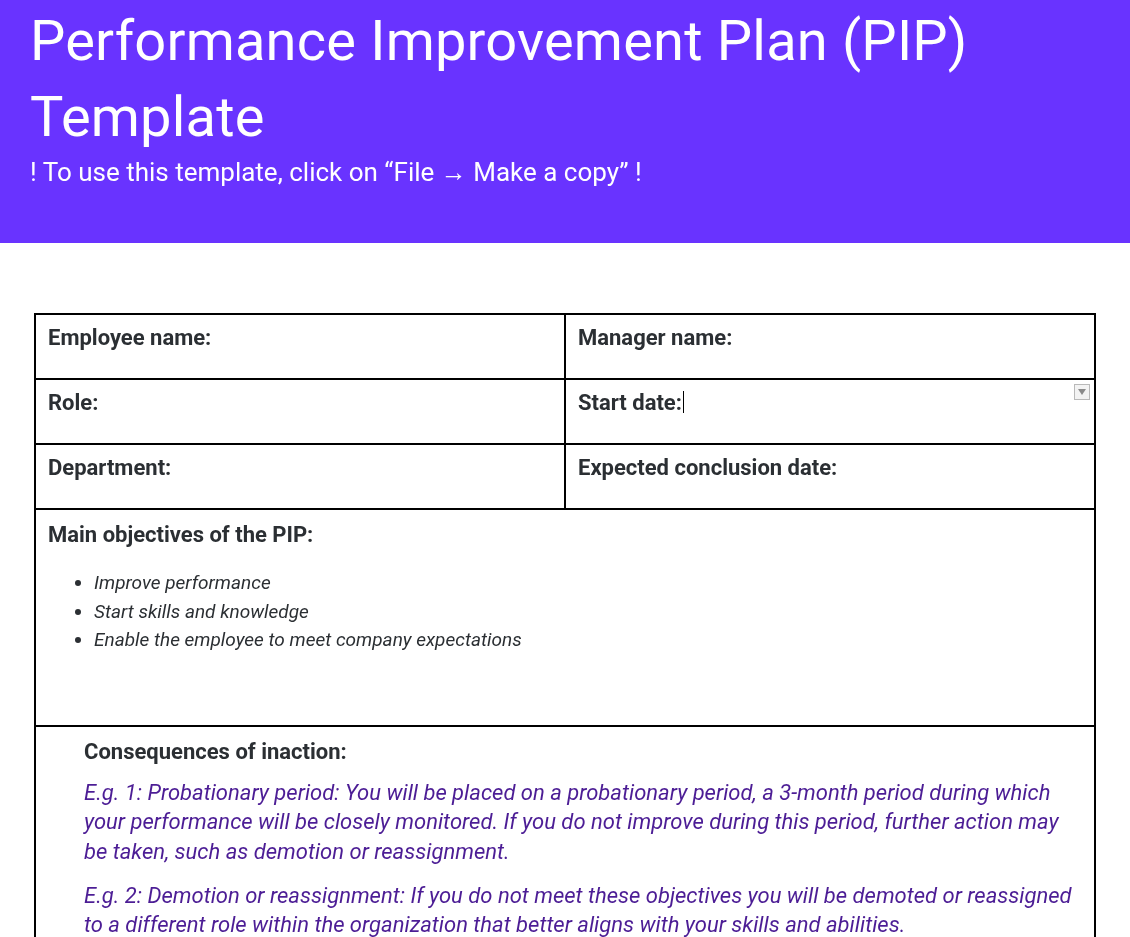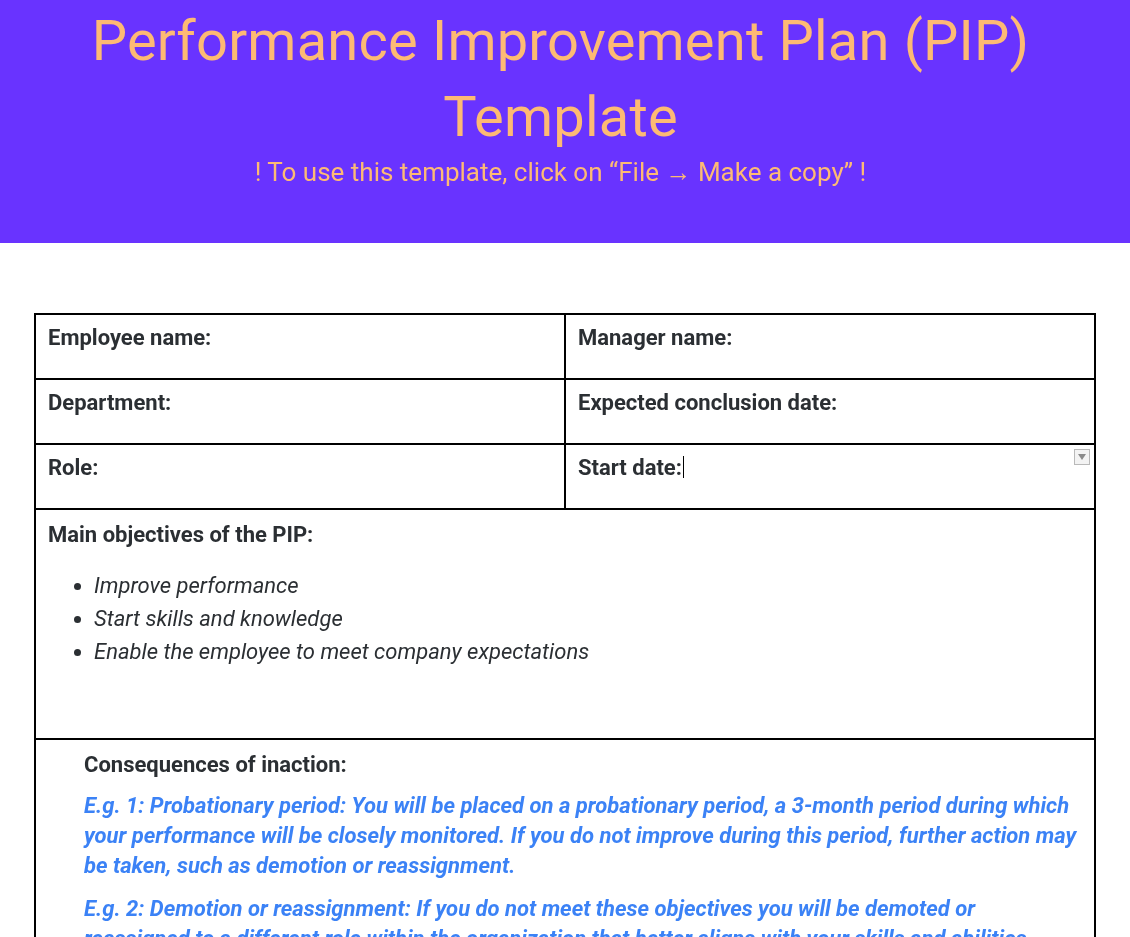--- a/index.html
+++ b/index.html
@@ -4,22 +4,22 @@
 <style>
   html,body{margin:0;padding:0;}
   body{
     font-family: -apple-system, "Segoe UI", Roboto, Helvetica, Arial, sans-serif;
     background:#ffffff;
     color:#2b2f33;
     width:1130px;
   }
   .banner{
     background:#6933ff;
-    color:#fdba74;
-    text-align:center;
+    color:#ffffff;
+    text-align:left;
     padding:4px 39px 55px 30px;
     box-sizing:border-box;
   }
   .banner h1{
     margin:0;
     font-size:56px;
     line-height:1.35;
     font-weight:400;
     letter-spacing:0.2px;
   }
@@ -62,33 +62,33 @@
   }
   .section-head{
     font-size:22px;
     font-weight:700;
   }
   ul.obj{
     margin:22px 0 40px 46px;
     padding:0;
   }
   ul.obj li{
-    font-size:22px;
+    font-size:19px;
     font-style:italic;
     font-weight:400;
     color:#2b2f33;
     line-height:1.5;
     list-style:disc;
   }
   .example{
     margin-top:14px;
     font-size:22px;
     font-style:italic;
-    font-weight:700;
-    color:#3b82f6;
+    font-weight:400;
+    color:#4c1d95;
     line-height:1.35;
   }
   .dropdown-icon{
     position:absolute;
     top:4px;right:4px;
     width:14px;height:14px;
     border:1px solid #b9b9b9;
     background:#f3f3f3;
     display:flex;align-items:center;justify-content:center;
   }
@@ -108,37 +108,37 @@
         <tr>
       <td>
         <span class="label">Employee name:</span>
       </td>
       <td>
         <span class="label">Manager name:</span>
       </td>
     </tr>
     <tr>
       <td>
-        <span class="label">Department:</span>
-      </td>
-      <td>
-        <span class="label">Expected conclusion date:</span>
-      </td>
-    </tr>
-    <tr>
-      <td>
         <span class="label">Role:</span>
       </td>
       <td>
         <span class="label">Start date:</span><span class="cursor"></span>
         <span class="dropdown-icon">
           <svg width="8" height="6" viewBox="0 0 8 6">
                 <polygon points="0,0 8,0 4,6" fill="#8a8a8a"></polygon>
               </svg>
         </span>
+      </td>
+    </tr>
+    <tr>
+      <td>
+        <span class="label">Department:</span>
+      </td>
+      <td>
+        <span class="label">Expected conclusion date:</span>
       </td>
     </tr>
     <tr>
       <td colspan="2" class="full">
         <div class="section-head">Main objectives of the PIP:</div>
         <ul class="obj">
           <li>Improve performance</li>
           <li>Start skills and knowledge</li>
           <li>Enable the employee to meet company expectations</li>
         </ul>

